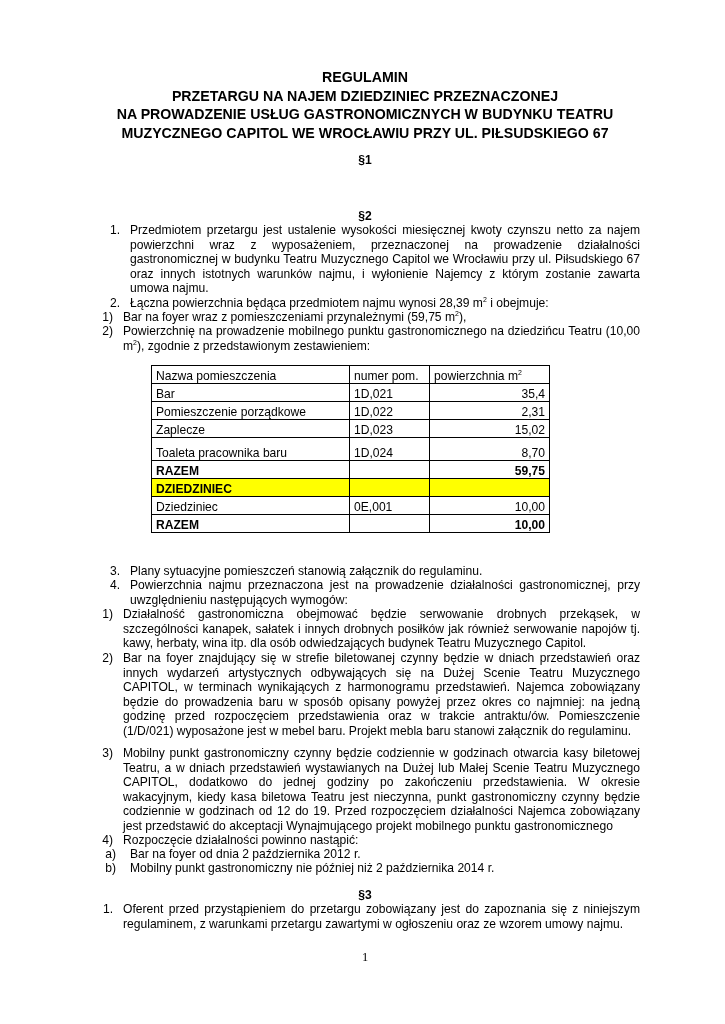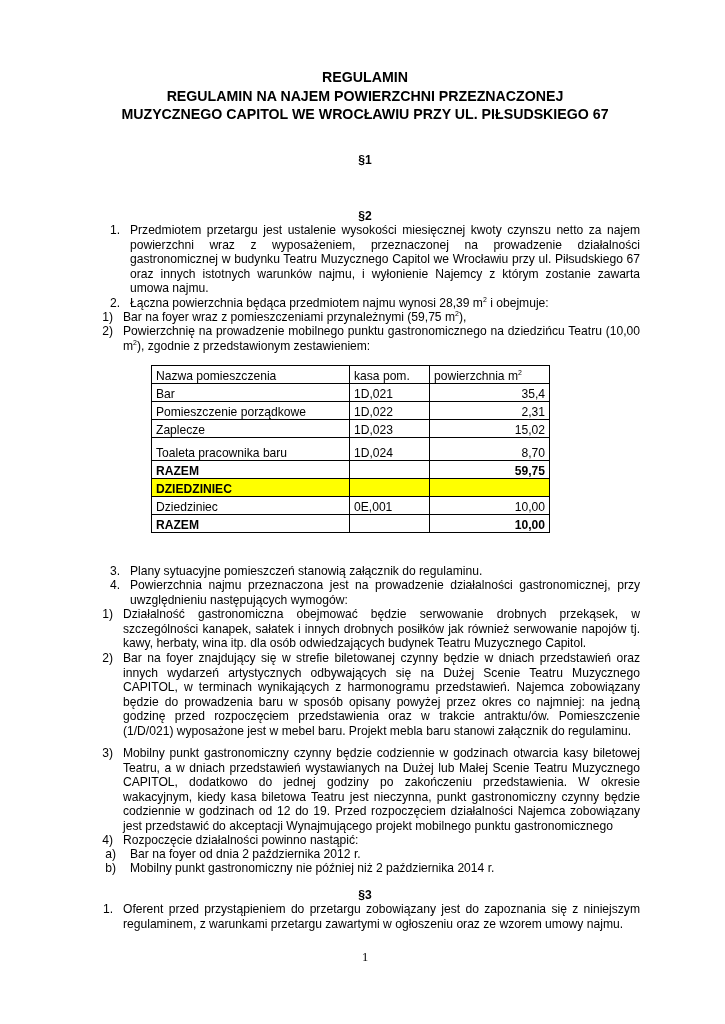--- a/index.html
+++ b/index.html
@@ -32,21 +32,22 @@
   .pagenum { position: absolute; left: 80px; width: 570px; top: 950px; text-align: center;
              font-family: "Liberation Serif", serif; font-size: 12.5px; }
 </style>
 </head>
 <body>
 
 <div class="page">
 
   <div class="title">
     <div>REGULAMIN</div>
-    <div>REGULAMIN NA NAJEM POWIERZCHNI PRZEZNACZONEJ</div>
+    <div>PRZETARGU NA NAJEM DZIEDZINIEC PRZEZNACZONEJ</div>
+    <div>NA PROWADZENIE USŁUG GASTRONOMICZNYCH W BUDYNKU TEATRU</div>
     <div>MUZYCZNEGO CAPITOL WE WROCŁAWIU PRZY UL. PIŁSUDSKIEGO 67</div>
   </div>
 
   <div class="sec" style="top:153px">§1</div>
 
   <div class="sec" style="top:209px">§2</div>
 
   <div class="item n1" style="top:223px; height:72px">
     <span class="num">1.</span>
     <span class="txt">Przedmiotem przetargu jest ustalenie wysokości miesięcznej kwoty czynszu netto za najem powierzchni wraz z wyposażeniem, przeznaczonej na prowadzenie działalności gastronomicznej w budynku Teatru Muzycznego Capitol we Wrocławiu przy ul. Piłsudskiego 67 oraz innych istotnych warunków najmu, i wyłonienie Najemcy z którym zostanie zawarta umowa najmu.</span>
@@ -64,21 +65,21 @@
 
   <div class="item n2" style="top:324px">
     <span class="num">2)</span>
     <span class="txt"><span>Powierzchnię na prowadzenie mobilnego punktu gastronomicznego na dziedzińcu Teatru (10,00 m</span><sup>2</sup><span>), zgodnie z przedstawionym zestawieniem:</span></span>
   </div>
 
   <table>
     <tbody>
         <tr class="hd">
       <td class="c1">Nazwa pomieszczenia</td>
-      <td class="c2">kasa pom.</td>
+      <td class="c2">numer pom.</td>
       <td class="c3" style="text-align:left"><span>powierzchnia m</span><sup>2</sup></td>
     </tr>
     <tr>
       <td class="c1">Bar</td>
       <td class="c2">1D,021</td>
       <td class="c3">35,4</td>
     </tr>
     <tr>
       <td class="c1">Pomieszczenie porządkowe</td>
       <td class="c2">1D,022</td>

